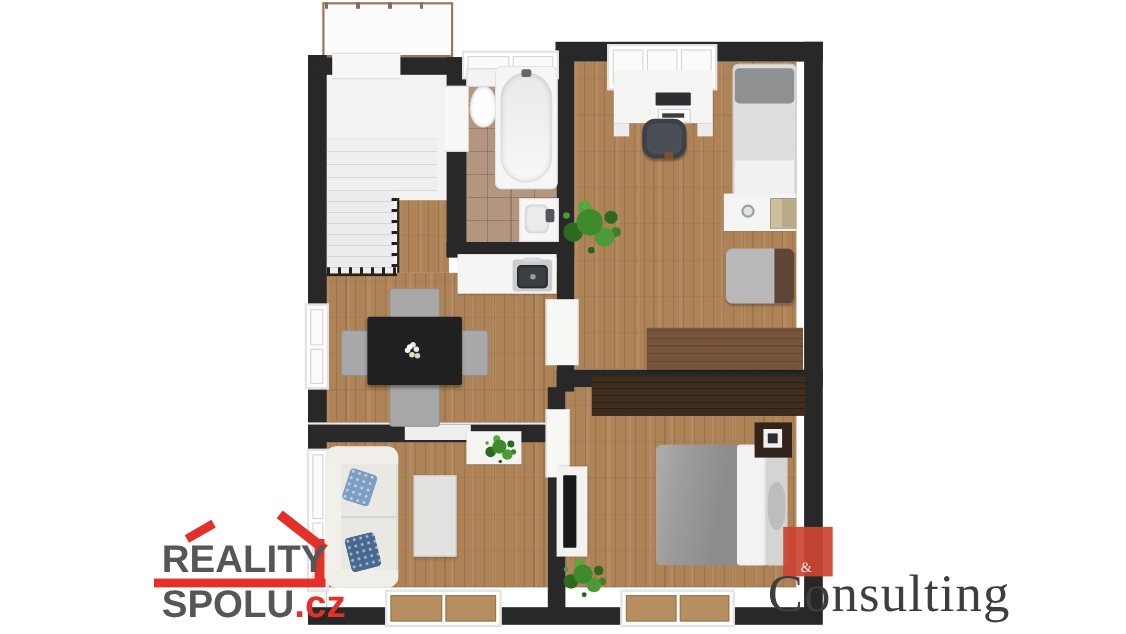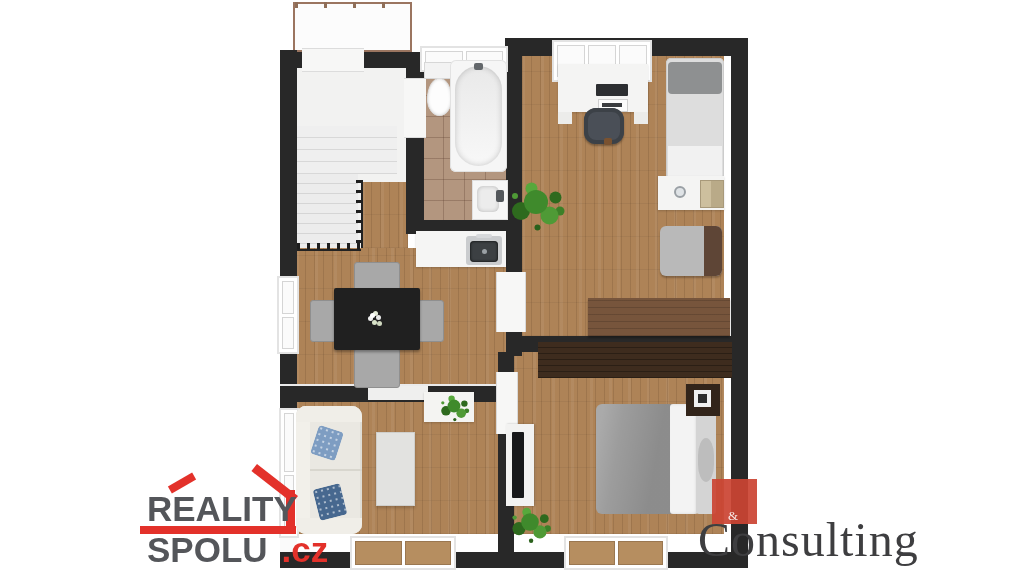--- a/index.html
+++ b/index.html
@@ -183,21 +183,21 @@
   
   .rs-logo{left:140px;top:440px;width:235px;height:136px;z-index:50;}
   .rs-red{background:#e3312a;}
   .rs-roof-left{left:28px;top:39px;width:28px;height:8px;transform:rotate(-30deg);}
   .rs-roof-right{left:117px;top:24px;width:52px;height:9px;transform:rotate(38deg);transform-origin:left top;}
   .rs-wall{left:146px;top:50px;width:9px;height:38px;}
   .rs-underline{left:0;top:86px;width:156px;height:8px;}
   .rs-word1{left:7px;top:51px;font-size:35px;font-weight:bold;color:#54565a;line-height:1;white-space:nowrap;}
   .rs-word2-row{left:7px;top:92px;font-size:35px;font-weight:bold;line-height:1;white-space:nowrap;}
   .rs-word2{color:#54565a;}
-  .rs-tld{color:#e3312a;margin-left:14px;}
+  .rs-tld{color:#e3312a;}
 
   
   .bc-logo{left:658px;top:478px;width:280px;height:95px;z-index:50;
            font-family:"Liberation Serif",serif;color:#3e3e40;}
   .bc-square{left:54px;top:1px;width:45px;height:45px;background:rgba(203,69,52,.93);}
   .bc-amp{left:70px;top:30px;font-size:13px;color:rgba(255,255,255,.88);}
   .bc-line1{left:14px;top:8px;font-size:38px;line-height:1;white-space:nowrap;}
   .bc-reg{font-size:15px;vertical-align:14px;}
   .bc-line2{left:40px;top:38px;font-size:48px;line-height:1;letter-spacing:1px;white-space:nowrap;}
 </style>

